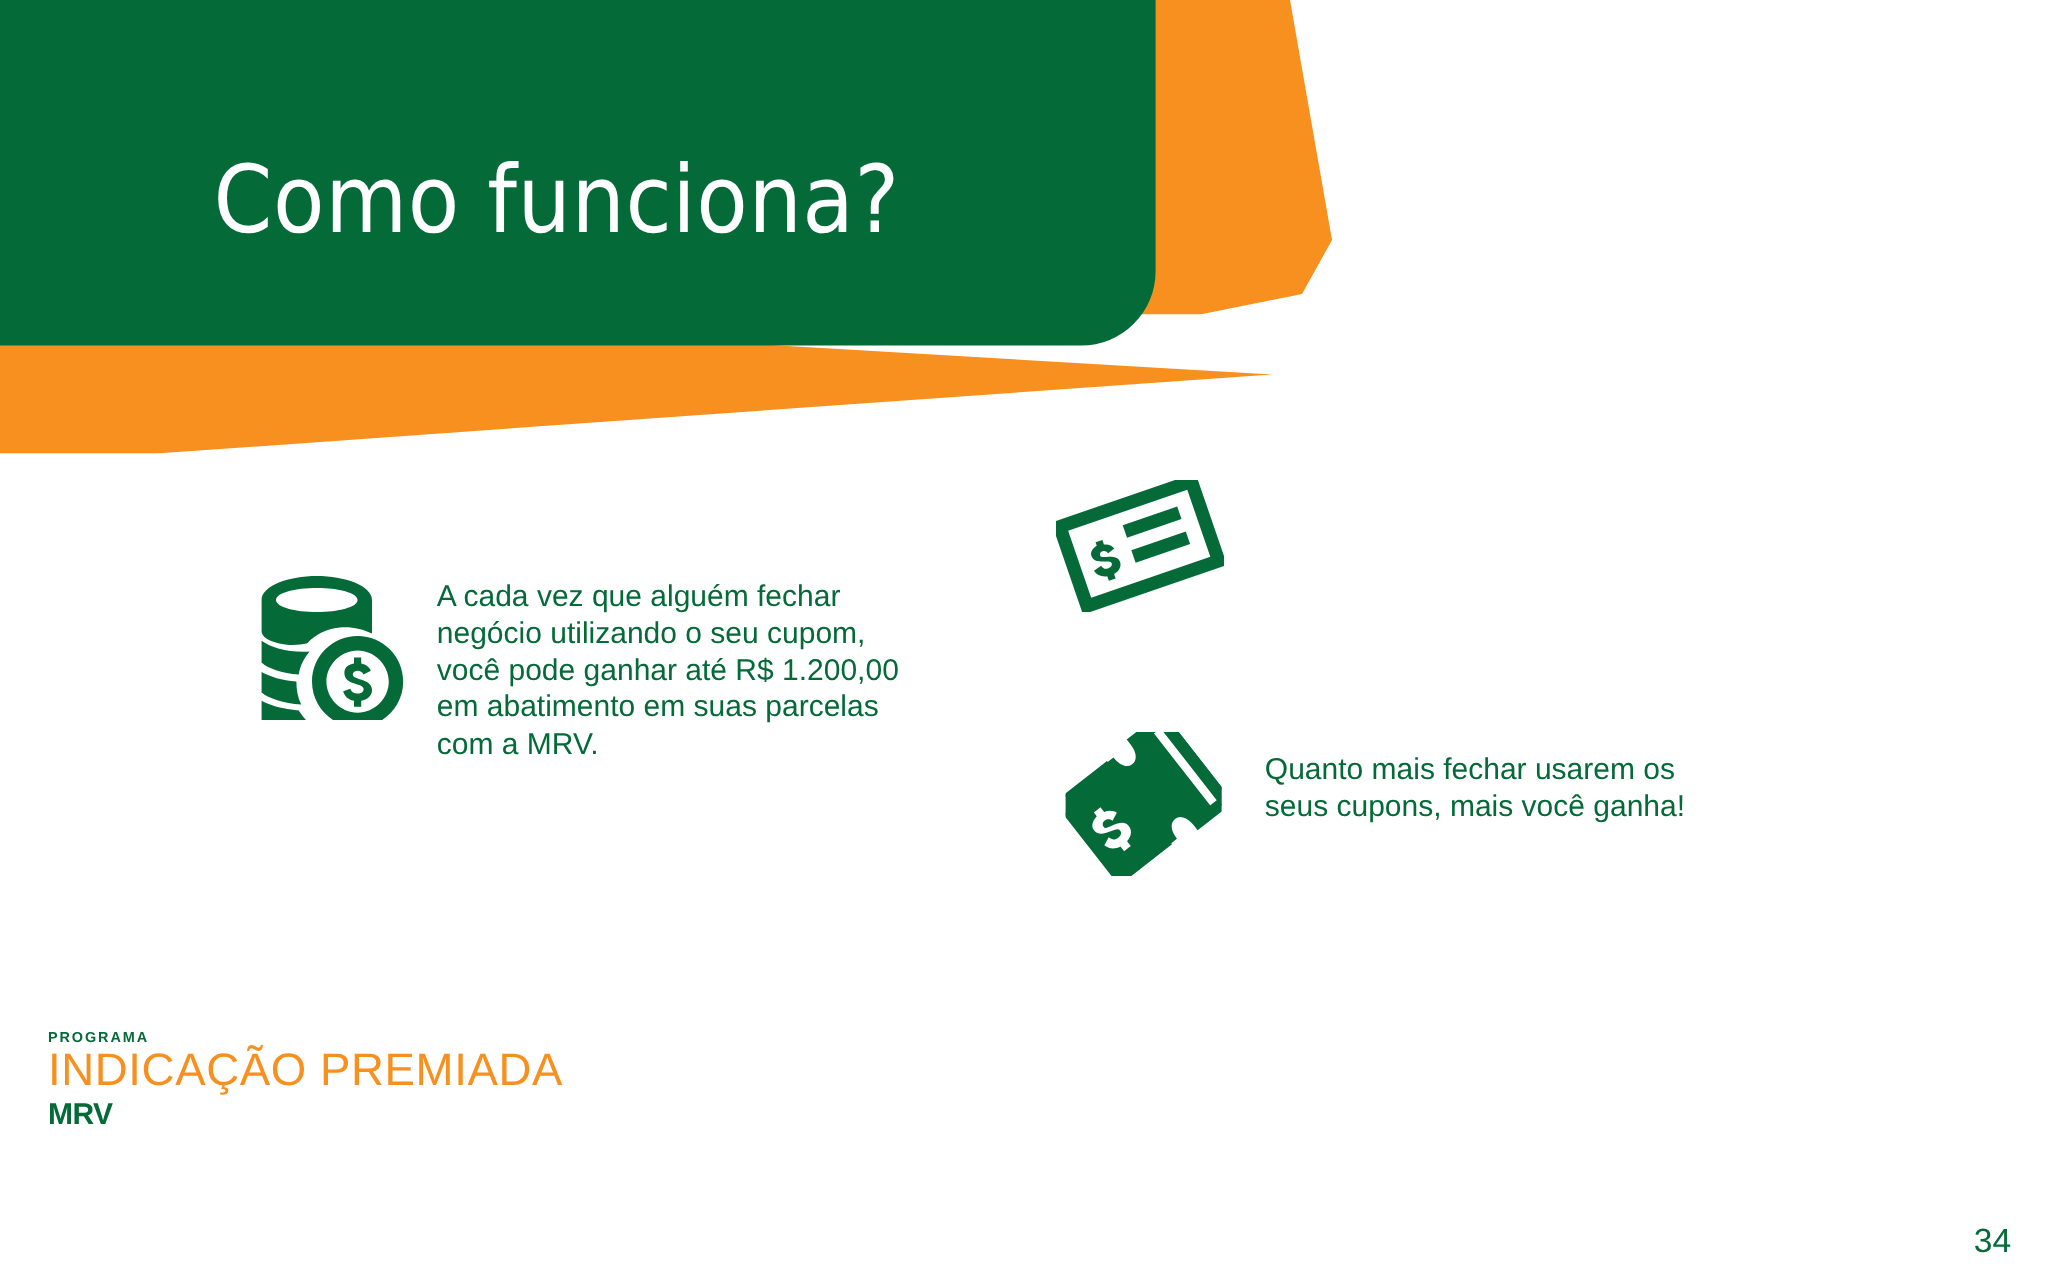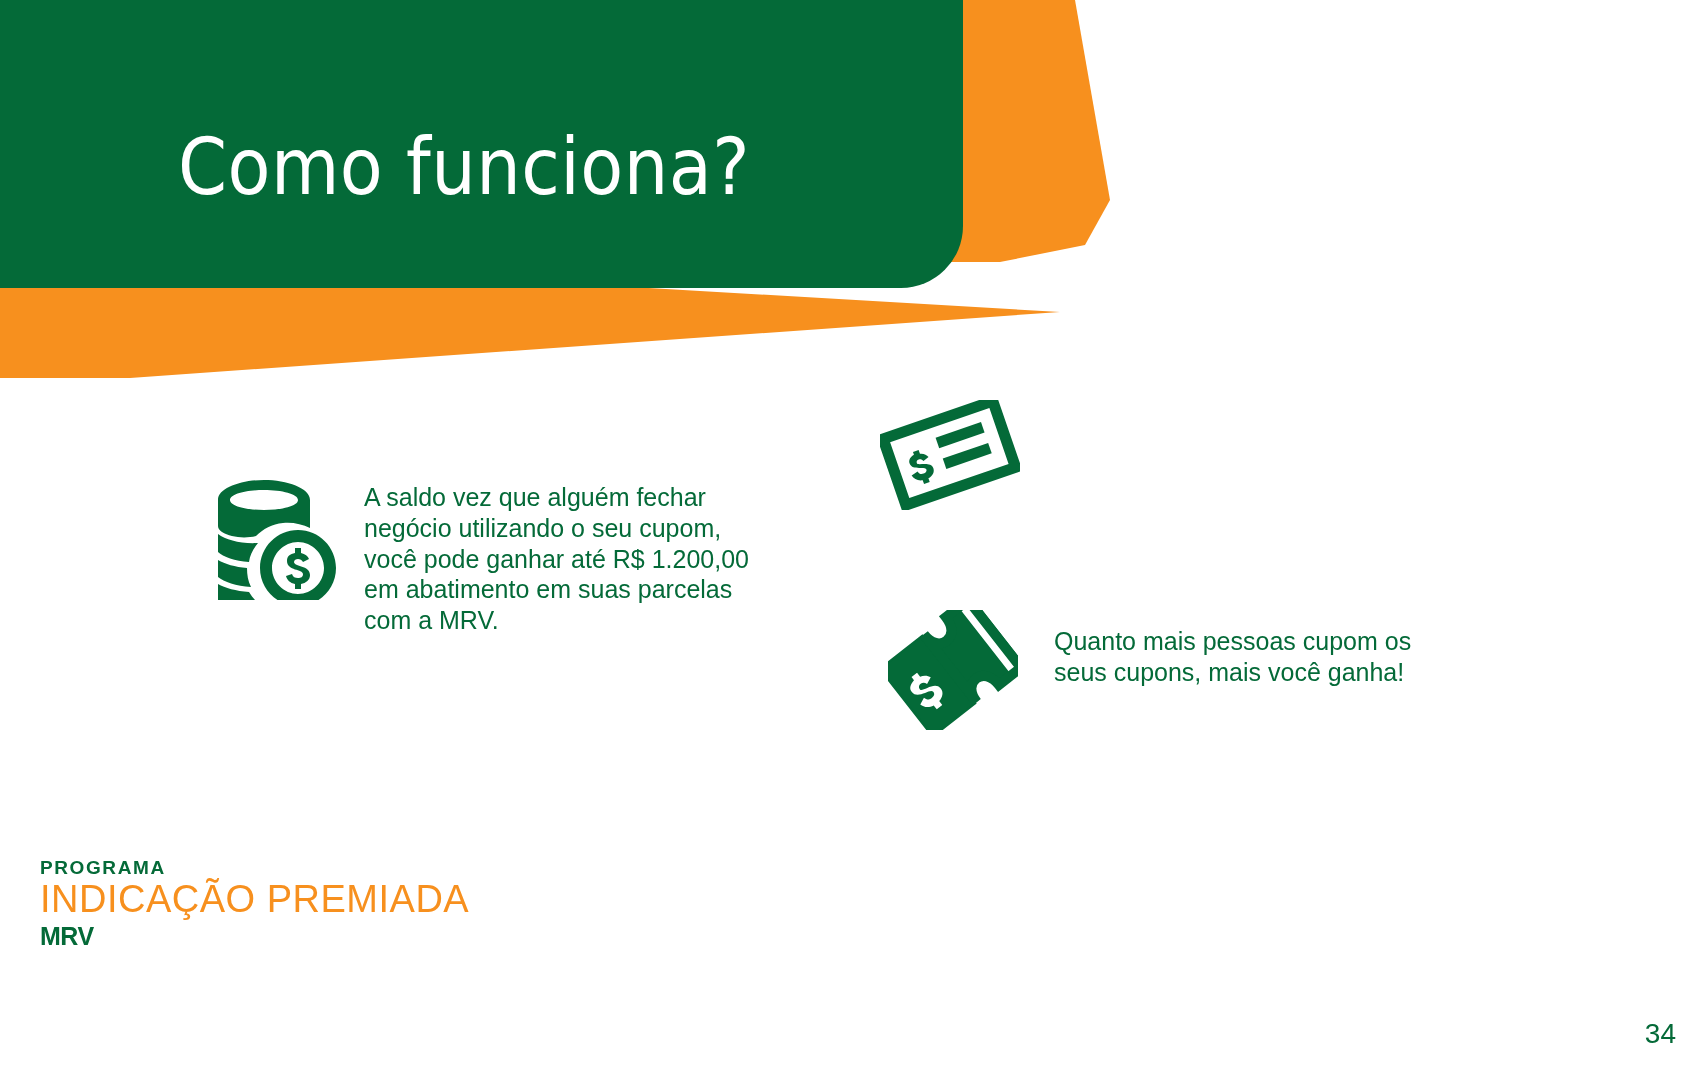--- a/index.html
+++ b/index.html
@@ -67,21 +67,21 @@
   #block-voucher{left:880px;top:400px;}
   #block-voucher .btext{margin-left:26px;margin-top:0px;width:380px;}
 
   #block-ticket{left:888px;top:610px;}
   #block-ticket .btext{margin-left:36px;margin-top:16px;width:390px;}
 
   
   .logo{position:absolute;left:40px;top:858px;z-index:5;}
   .logo-programa{
     color:#046A38;
-    font-size:19px;
+    font-size:12px;
     letter-spacing:1.6px;
     font-weight:700;
     line-height:1;
     margin-bottom:3px;
   }
   .logo-indicacao{
     color:#F7901E;
     font-size:38px;
     letter-spacing:0.5px;
     font-weight:400;
@@ -129,21 +129,21 @@
 
           <path d="M10 106 C17 110 28 113 41 114 C43 117 45 120 47 122 L10 122 Z"></path>
 
           <path d="M90 52 C69 52 52 69 52 90 C52 111 69 128 90 128 C111 128 128 111 128 90 C128 69 111 52 90 52 Z
                    M90 64 C104 64 116 76 116 90 C116 104 104 116 90 116 C76 116 64 104 64 90 C64 76 76 64 90 64 Z"></path>
 
           <path d="M87 70 L93 70 L93 75 C97 76 100 78 101 81 L95 84 C94 82 92 81 90 81 C88 81 86 82 86 84 C86 89 102 87 102 97 C102 102 98 105 93 106 L93 111 L87 111 L87 106 C82 105 79 102 78 98 L84 96 C85 99 87 100 90 100 C93 100 95 99 95 96 C95 91 79 93 79 83 C79 78 82 76 87 75 Z"></path>
         </g>
       </svg>
     </span>
-    <div class="btext">A saldo vez que alguém fechar negócio utilizando o seu cupom, você pode ganhar até R$ 1.200,00 em abatimento em suas parcelas com a MRV.</div>
+    <div class="btext">A cada vez que alguém fechar negócio utilizando o seu cupom, você pode ganhar até R$ 1.200,00 em abatimento em suas parcelas com a MRV.</div>
   </div>
 
   <div class="block" id="block-voucher">
     <span class="icon-wrap">
       <svg width="140" height="110" viewBox="0 0 140 110" fill="none">
         <g transform="rotate(-19 70 55)">
           <rect x="12" y="18" width="116" height="70" fill="none" stroke="#046A38" stroke-width="11"></rect>
 
           <g fill="#046A38">
             <path d="M36 40 L42 40 L42 44 C46 45 48 47 49 50 L43 52 C42 50 41 49 39 49 C37 49 36 50 36 52 C36 55 50 54 50 62 C50 66 47 69 42 70 L42 74 L36 74 L36 70 C31 69 28 66 27 62 L34 60 C35 63 36 64 39 64 C41 64 43 63 43 61 C43 57 29 58 29 50 C29 46 32 44 36 43 Z"></path>
@@ -168,21 +168,21 @@
 
           <path d="M66 14 L124 14 L124 100 L66 100 C66 88 71 82 78 82 C85 82 90 88 90 100 L108 100 L108 14 L90 14 C90 26 85 32 78 32 C71 32 66 26 66 14 Z" fill="#ffffff"></path>
           <path d="M64 14 C64 26 70 33 78 33 C86 33 92 26 92 14 L120 14 L120 100 L92 100 C92 88 86 81 78 81 C70 81 64 88 64 100 Z" fill="none" stroke="#046A38" stroke-width="10"></path>
 
           <g fill="#ffffff">
             <path d="M28 40 L35 40 L35 45 C39 46 42 49 43 52 L36 55 C35 52 33 51 31 51 C29 51 27 52 27 55 C27 59 44 57 44 67 C44 72 40 75 35 76 L35 81 L28 81 L28 76 C22 75 19 71 18 67 L25 64 C26 68 28 69 31 69 C34 69 36 68 36 65 C36 60 19 62 19 52 C19 47 23 45 28 44 Z"></path>
           </g>
         </g>
       </svg>
     </span>
-    <div class="btext">Quanto mais pessoas cupom os seus cupons, mais você ganha!</div>
+    <div class="btext">Quanto mais fechar usarem os seus cupons, mais você ganha!</div>
   </div>
 
   <div class="logo">
     <div class="logo-programa">PROGRAMA</div>
     <div class="logo-indicacao">INDICAÇÃO PREMIADA</div>
     <div class="logo-mrv">MRV</div>
   </div>
 
   <div class="pagenum">34</div>
 

